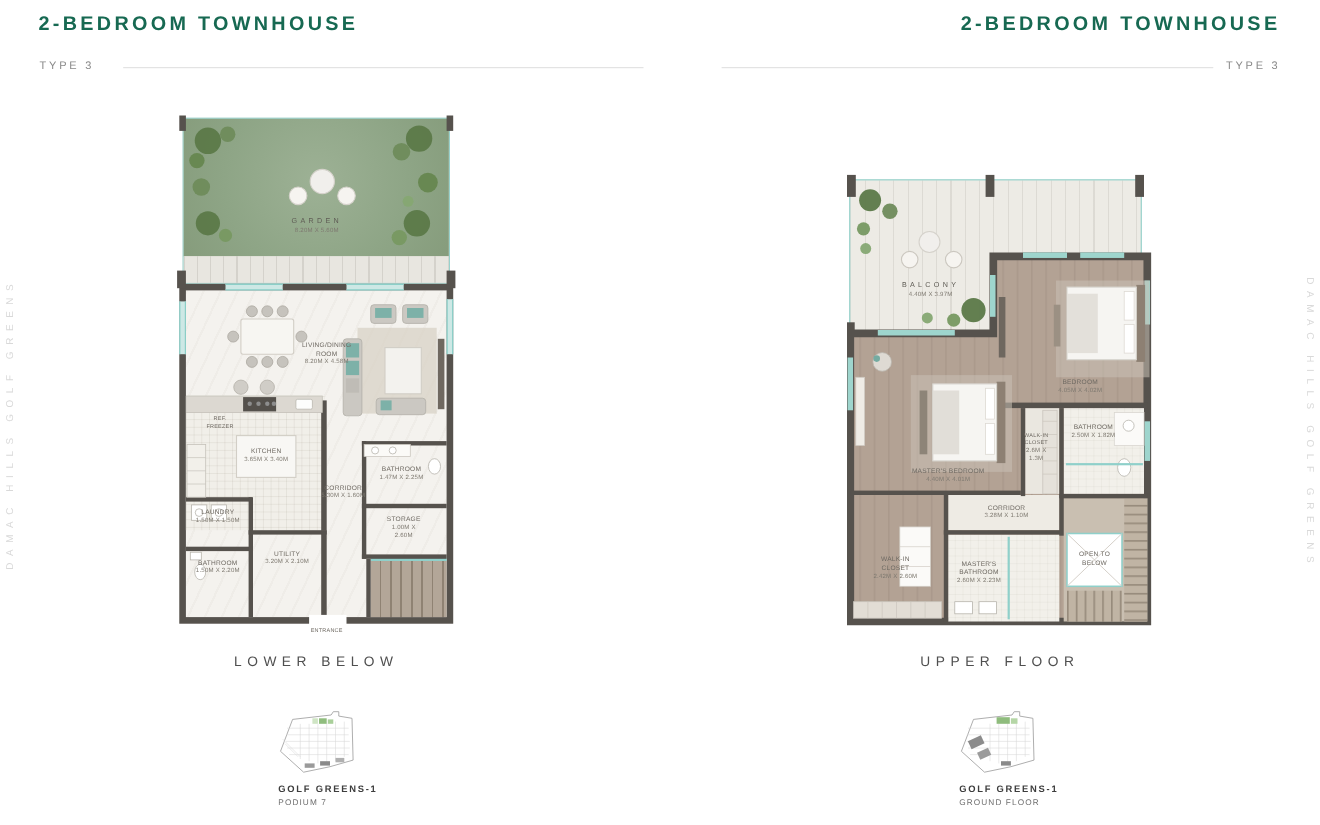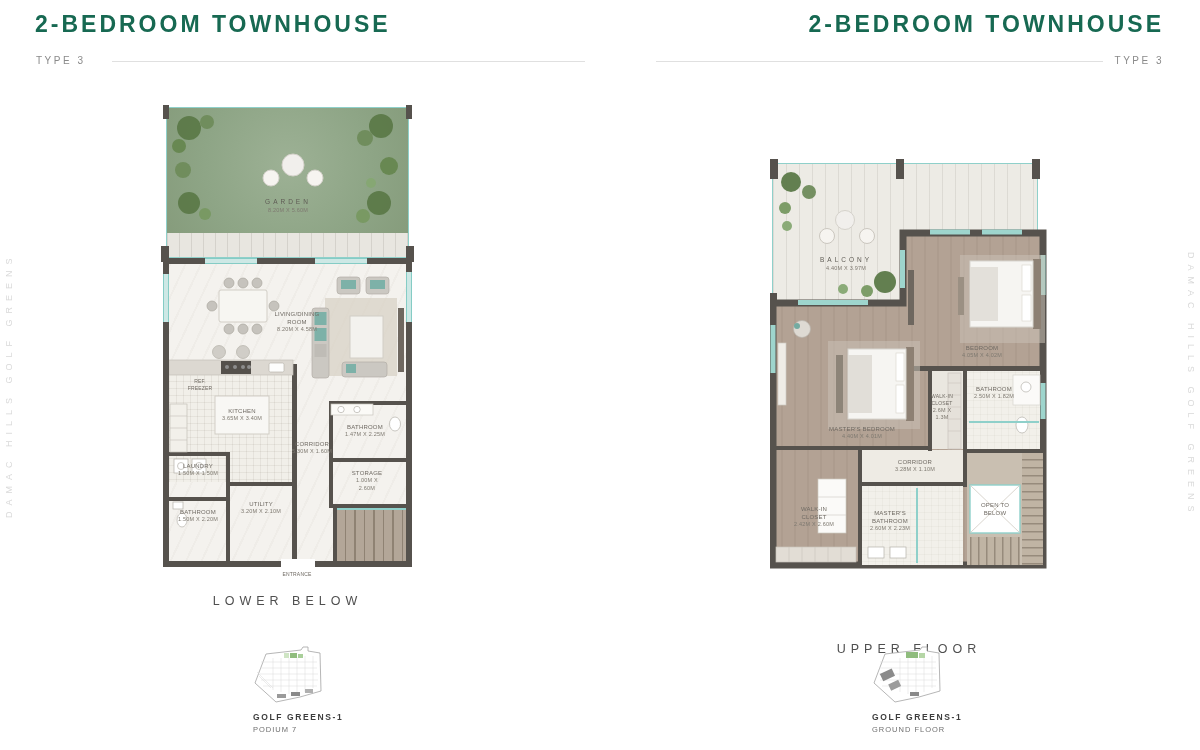--- a/index.html
+++ b/index.html
@@ -1,20 +1,20 @@
 <!DOCTYPE html>
 <html><head>
 <meta charset="utf-8">
 <style>
   html,body{margin:0;padding:0;background:#fff;}
   .page{position:relative;width:1200px;height:750px;background:#ffffff;overflow:hidden;
         font-family:"Liberation Sans",sans-serif;}
 
   
-  .title{position:absolute;top:11px;font-size:23px;font-weight:bold;letter-spacing:3px;color:#176952;white-space:nowrap;}
+  .title{position:absolute;top:11px;font-size:18px;font-weight:bold;letter-spacing:3px;color:#176952;white-space:nowrap;}
   .title.tl{left:35px;} .title.tr{right:36px;}
   .typelab{position:absolute;top:55px;font-size:10px;letter-spacing:2.5px;color:#8a8a8a;white-space:nowrap;text-align:right;}
   .typelab.tl{left:36px;} .typelab.tr{right:36px;}
   .rule{position:absolute;top:61px;height:1px;background:#e0e0e0;}
 
   
   .wm{position:absolute;top:215px;height:340px;display:flex;align-items:center;justify-content:center;
       writing-mode:vertical-rl;font-size:9px;letter-spacing:6px;color:#d9d9d9;white-space:nowrap;}
   .wm.left{left:4px;transform:rotate(180deg);}
   .wm.right{right:4px;}
@@ -398,21 +398,21 @@
     <div class="rl" style="left:120px;top:366px;width:56px;white-space:normal;">
       <span class="nm">MASTER'S BATHROOM</span>
       <span class="dm">2.60M X 2.23M</span>
     </div>
     <div class="rl" style="left:225px;top:354px;width:34px;white-space:normal;z-index:20;">
       <span class="nm">OPEN TO BELOW</span>
     </div>
   </div>
 
   <div class="floorlab" style="left:166px;top:594px;width:243px;">LOWER BELOW</div>
-  <div class="floorlab" style="left:770px;top:594px;width:278px;margin-top:48px;">UPPER FLOOR</div>
+  <div class="floorlab" style="left:770px;top:594px;width:278px;">UPPER FLOOR</div>
 
   <svg width="84" height="64" viewBox="0 0 84 64" style="position:absolute;left:247px;top:646px;">
     <path d="M19,8 L54,4 L56,1 L61,1 L61,5 L73,7 L74,45 L53,51 L29,56 L8,37 Z" fill="#ffffff" stroke="#a3a3a3" stroke-width="0.8"></path>
     <g stroke="#d8d8d8" stroke-width="0.5">
       <path d="M14,16 H70 M13,22 H70 M13,28 H71 M14,34 H71 M16,40 H70"></path>
       <path d="M26,12 V44 M34,12 V46 M42,12 V48 M50,11 V48 M58,10 V46 M66,10 V42"></path>
       <path d="M12,30 L24,42 M10,26 L26,42"></path>
     </g>
     <rect x="37" y="7" width="5" height="5" fill="#cfe5c4"></rect>
     <rect x="43" y="7" width="7" height="5" fill="#90bd7e"></rect>

